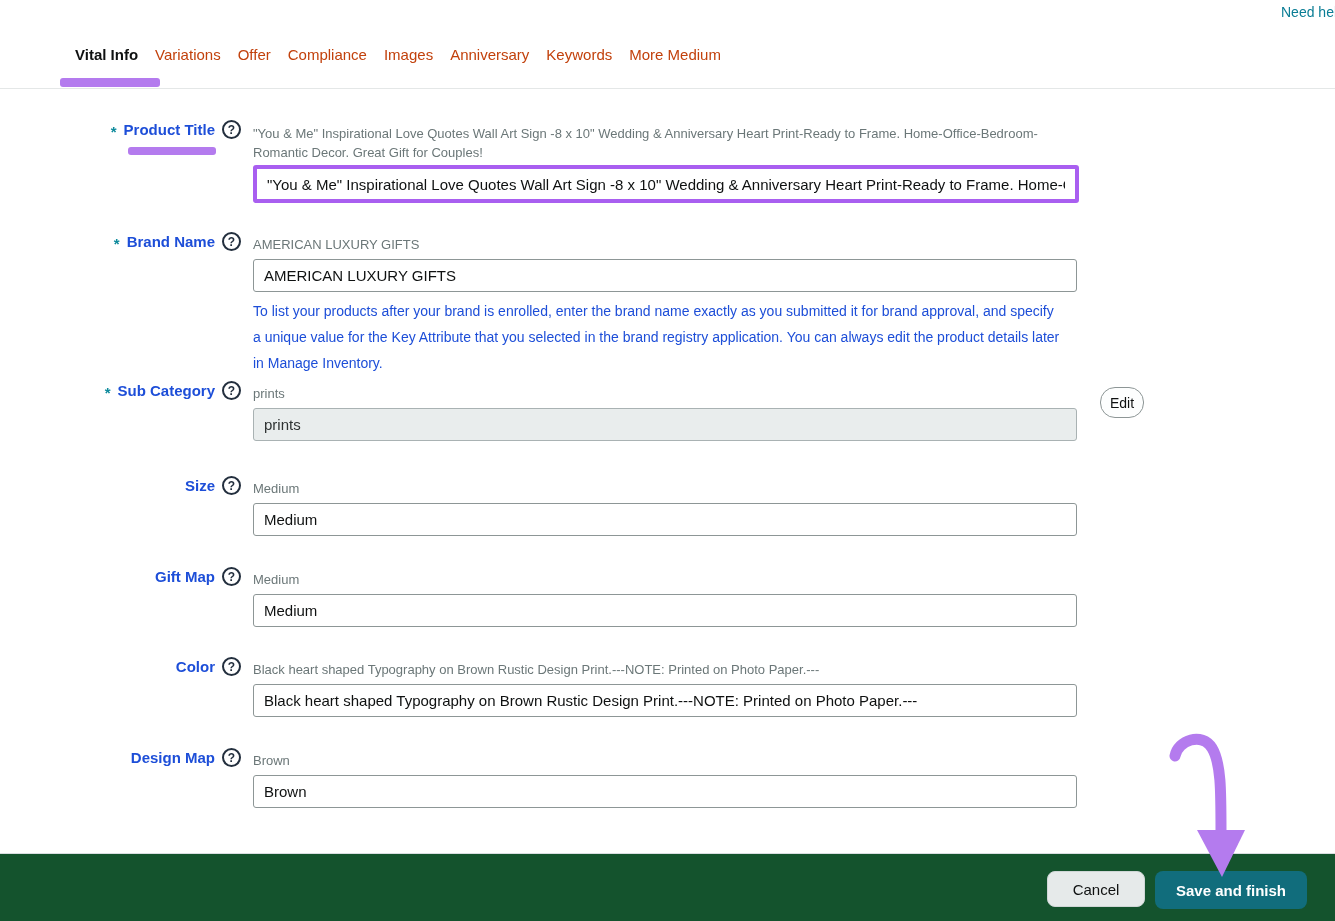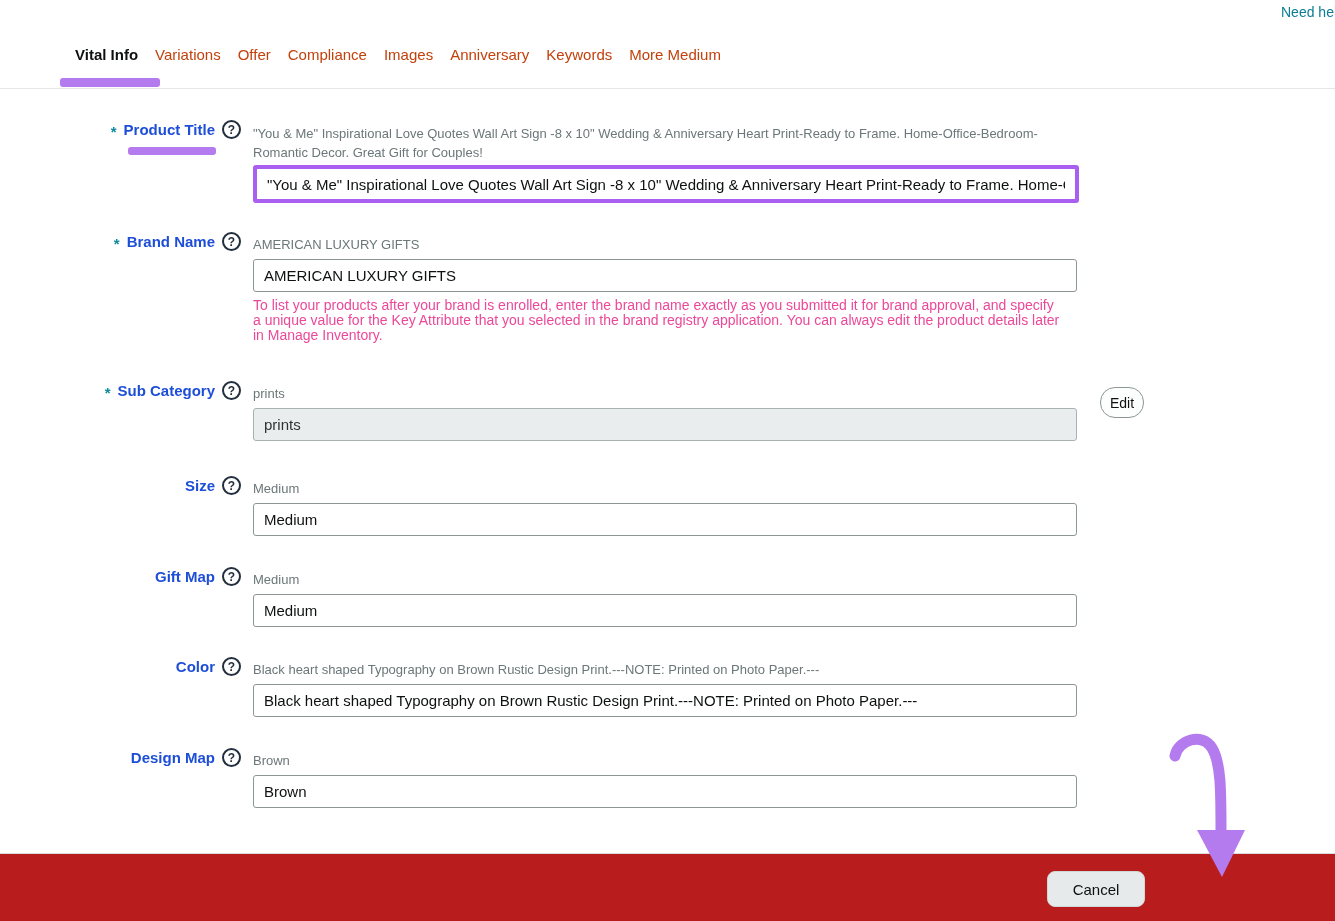--- a/index.html
+++ b/index.html
@@ -22,27 +22,27 @@
   .q-icon{width:19px;height:19px;min-width:19px;border:2px solid #232f3e;border-radius:50%;
     display:inline-flex;align-items:center;justify-content:center;
     font-size:12px;font-weight:bold;color:#232f3e;cursor:pointer;box-sizing:border-box;}
   .field-cell{position:absolute;left:253px;top:0;width:824px;}
   .helper{font-size:13px;line-height:18px;color:#6b7778;margin:0;}
   .tinput{box-sizing:border-box;width:824px;height:33px;border:1px solid #8d9696;border-radius:3px;
     padding:0 10px;font-size:15px;font-family:"Liberation Sans",sans-serif;color:#0f1111;background:#fff;margin-top:5px;}
   .tinput:disabled{background:#e9eded;color:#2f3333;border-color:#a9b2b3;}
   .highlight-box{box-sizing:border-box;width:826px;border:4px solid #a95ff0;border-radius:3px;margin-top:3px;background:#fff;}
   .highlight-box .tinput{width:818px;border:none;margin-top:0;height:30px;}
-  .brand-note{font-size:14px;line-height:15px;color:#ec4899;margin:6px 0 0 0;width:812px;}
+  .brand-note{font-size:14px;line-height:26px;color:#1d4ed8;margin:6px 0 0 0;width:812px;}
   .label-underline{position:absolute;left:128px;top:147px;width:88px;height:8px;background:#b47bee;border-radius:3px;}
   .edit-btn{position:absolute;left:1100px;top:387px;width:44px;height:31px;background:#fdfefe;
     border:1px solid #8d9696;border-radius:15px;font-size:14px;font-family:"Liberation Sans",sans-serif;
     color:#0f1111;cursor:pointer;}
   
-  .footer{position:absolute;left:0;top:853px;width:1335px;height:68px;background:#b91c1c;border-top:1px solid #d9dde0;box-sizing:border-box;}
+  .footer{position:absolute;left:0;top:853px;width:1335px;height:68px;background:#14532d;border-top:1px solid #d9dde0;box-sizing:border-box;}
   .cancel-btn{position:absolute;left:1047px;top:17px;width:98px;height:36px;background:#e6eaea;
     border:1px solid #cfd6d6;border-radius:8px;font-size:15px;font-family:"Liberation Sans",sans-serif;color:#0f1111;cursor:pointer;}
   .save-btn{position:absolute;left:1155px;top:17px;width:152px;height:38px;background:#116d7c;
     border:none;border-radius:8px;font-size:15px;font-weight:bold;font-family:"Liberation Sans",sans-serif;color:#ffffff;cursor:pointer;}
   .arrow-svg{position:absolute;left:1150px;top:728px;pointer-events:none;}
 </style>
 </head>
 <body>
 
 <div class="tabbar">
@@ -141,18 +141,19 @@
     <span class="q-icon">?</span>
   </div>
   <div class="field-cell">
     <p class="helper">Brown</p>
     <input class="tinput" type="text" value="Brown" style="">
   </div>
 </div>
 
 <div class="footer">
   <button class="cancel-btn">Cancel</button>
+  <button class="save-btn">Save and finish</button>
 </div>
 
 <svg class="arrow-svg" width="120" height="152" viewBox="0 0 120 152">
   <path d="M25 28 C 28 12, 52 4, 62 20 C 71 35, 71 62, 71 104" fill="none" stroke="#b47bee" stroke-width="11" stroke-linecap="round"></path>
   <polygon points="47,102 95,102 72,149" fill="#b47bee"></polygon>
 </svg>
 
 </body></html>

